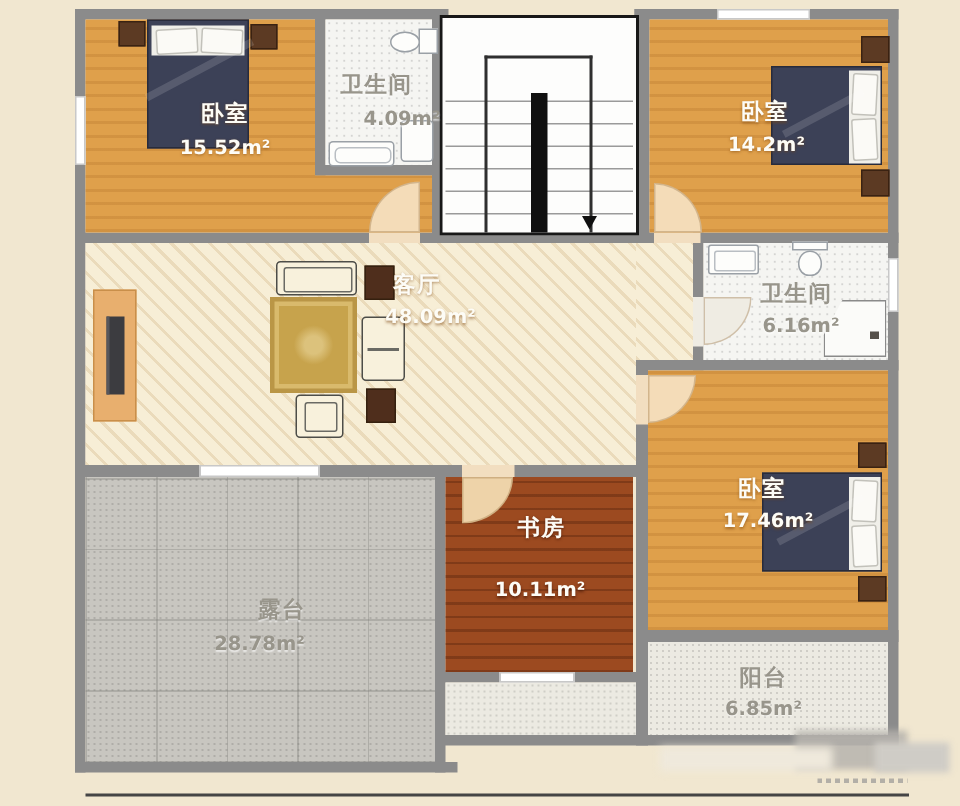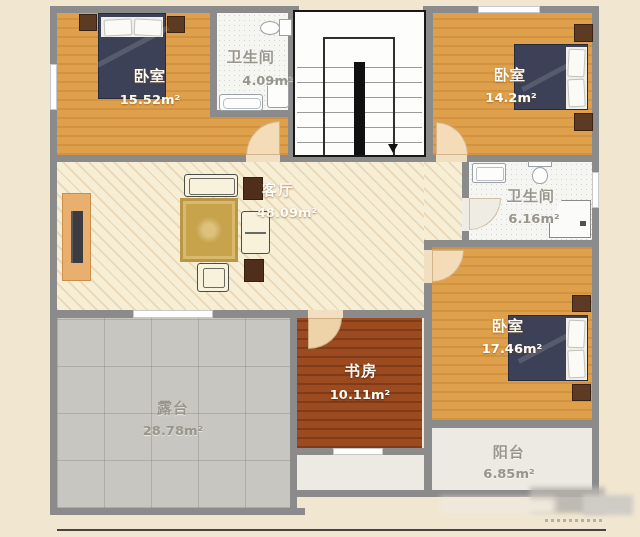--- a/index.html
+++ b/index.html
@@ -184,24 +184,24 @@
 
   <div class="lbl lbl-cn txt-w" style="left:278px;top:190px;">客厅</div>
   <div class="lbl lbl-ar txt-w" style="left:287px;top:212px;">48.09m²</div>
 
   <div class="lbl lbl-cn txt-g" style="left:531px;top:196px;">卫生间</div>
   <div class="lbl lbl-ar txt-g" style="left:534px;top:218px;">6.16m²</div>
 
   <div class="lbl lbl-cn txt-w" style="left:508px;top:326px;">卧室</div>
   <div class="lbl lbl-ar txt-w" style="left:512px;top:348px;">17.46m²</div>
 
-  <div class="lbl lbl-cn txt-wr" style="left:361px;top:372px;font-family:Liberation Mono, monospace;">书房</div>
+  <div class="lbl lbl-cn txt-wr" style="left:361px;top:352px;">书房</div>
   <div class="lbl lbl-ar txt-wr" style="left:360px;top:394px;">10.11m²</div>
 
-  <div class="lbl lbl-cn txt-g" style="left:173px;top:408px;font-family:Liberation Serif, serif;">露台</div>
+  <div class="lbl lbl-cn txt-g" style="left:188px;top:408px;font-family:Liberation Serif, serif;">露台</div>
   <div class="lbl lbl-ar txt-g" style="left:173px;top:430px;">28.78m²</div>
 
   <div class="lbl lbl-cn txt-g" style="left:509px;top:452px;">阳台</div>
   <div class="lbl lbl-ar txt-g" style="left:509px;top:473px;">6.85m²</div>
 
   <div class="wm" style="left:530px;top:487px;width:75px;height:26px;background:#b7b4ae;opacity:.85;filter:blur(2px);"></div>
   <div class="wm" style="left:440px;top:498px;width:115px;height:16px;background:#efe9dc;filter:blur(3px);"></div>
   <div class="wm" style="left:583px;top:495px;width:50px;height:20px;background:#cfccc6;filter:blur(2px);"></div>
   <div class="wm" style="left:545px;top:519px;width:60px;height:3px;background:repeating-linear-gradient(90deg,#b3afa7 0 3px,rgba(0,0,0,0) 3px 6px);"></div>
   <div class="abs" style="left:57px;top:529px;width:549px;height:2px;background:#454545;"></div>

